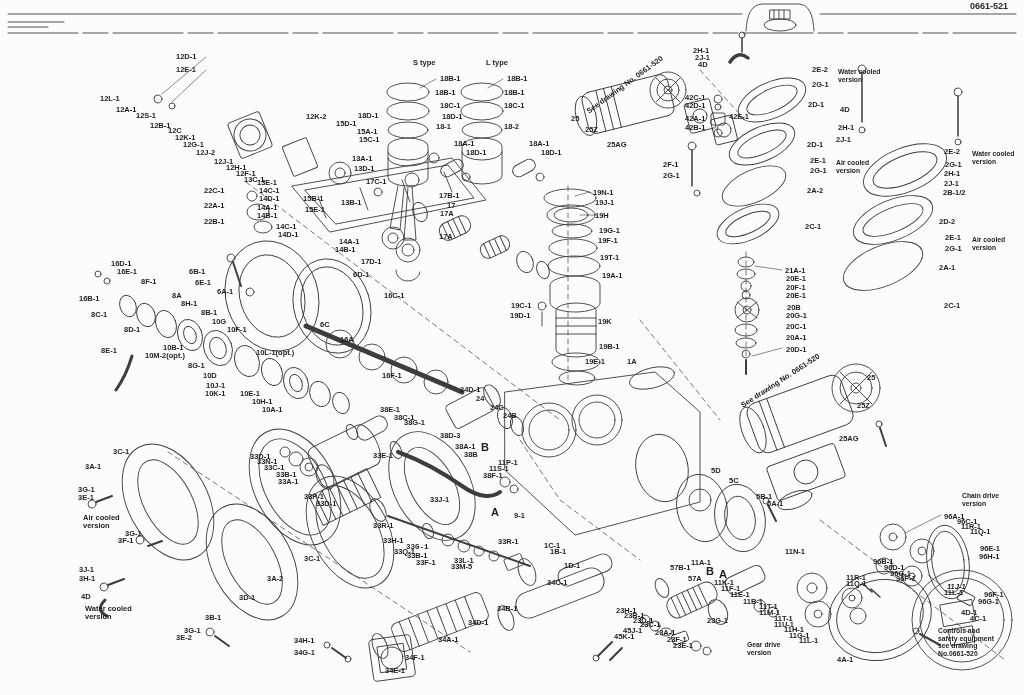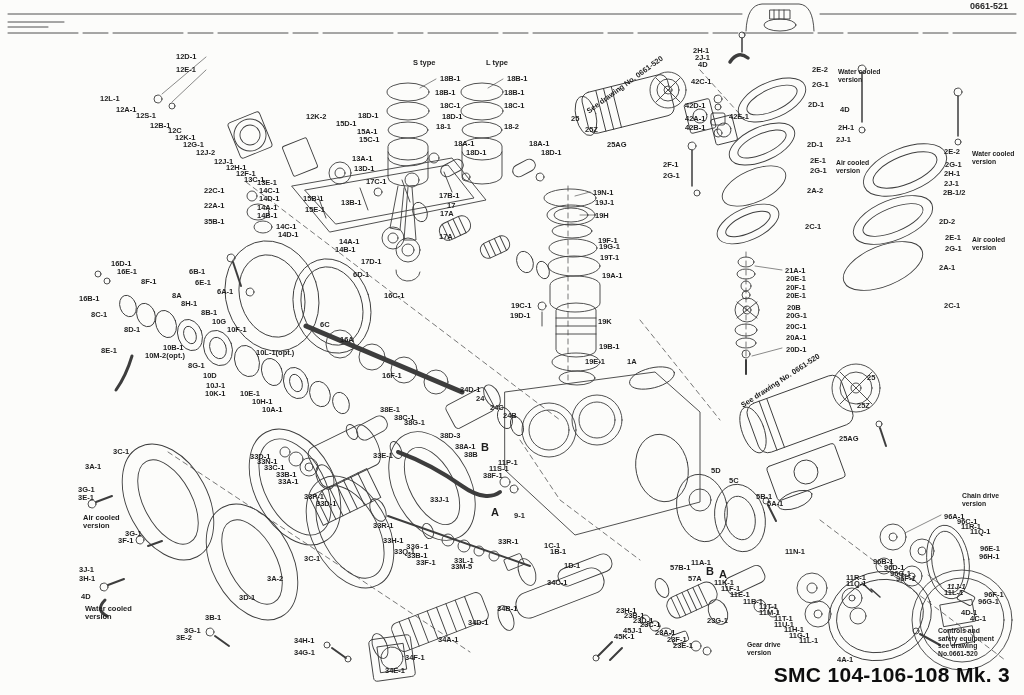--- a/index.html
+++ b/index.html
@@ -414,21 +414,21 @@
       <div class="lbl" style="left: 352px; top: 155px;">13A-1</div>
       <div class="lbl" style="left: 354px; top: 165px;">13D-1</div>
       <div class="lbl" style="left: 366px; top: 178px;">17C-1</div>
       <div class="lbl" style="left: 257px; top: 179px;">13E-1</div>
       <div class="lbl" style="left: 259px; top: 187px;">14C-1</div>
       <div class="lbl" style="left: 259px; top: 195px;">14D-1</div>
       <div class="lbl" style="left: 257px; top: 204px;">14A-1</div>
       <div class="lbl" style="left: 257px; top: 212px;">14B-1</div>
       <div class="lbl" style="left: 204px; top: 187px;">22C-1</div>
       <div class="lbl" style="left: 204px; top: 202px;">22A-1</div>
-      <div class="lbl" style="left: 204px; top: 218px;">35B-1</div>
+      <div class="lbl" style="left: 204px; top: 218px;">22B-1</div>
       <div class="lbl" style="left: 303px; top: 195px;">15B-1</div>
       <div class="lbl" style="left: 305px; top: 206px;">15E-1</div>
       <div class="lbl" style="left: 341px; top: 199px;">13B-1</div>
       <div class="lbl" style="left: 276px; top: 223px;">14C-1</div>
       <div class="lbl" style="left: 278px; top: 231px;">14D-1</div>
       <div class="lbl" style="left: 339px; top: 238px;">14A-1</div>
       <div class="lbl" style="left: 335px; top: 246px;">14B-1</div>
       <div class="lbl" style="left: 361px; top: 258px; text-align: center;">17D-1</div>
       <div class="lbl" style="left: 353px; top: 271px;">6D-1</div>
       <div class="lbl" style="left: 413px; top: 59px;">S type</div>
@@ -447,21 +447,21 @@
       <div class="lbl" style="left: 466px; top: 149px;">18D-1</div>
       <div class="lbl" style="left: 529px; top: 140px;">18A-1</div>
       <div class="lbl" style="left: 541px; top: 149px;">18D-1</div>
       <div class="lbl" style="left: 439px; top: 192px;">17B-1</div>
       <div class="lbl" style="left: 447px; top: 202px;">17</div>
       <div class="lbl" style="left: 440px; top: 210px;">17A</div>
       <div class="lbl" style="left: 439px; top: 233px;">17A</div>
       <div class="lbl" style="left: 593px; top: 189px;">19N-1</div>
       <div class="lbl" style="left: 595px; top: 199px;">19J-1</div>
       <div class="lbl" style="left: 595px; top: 212px;">19H</div>
-      <div class="lbl" style="left: 599px; top: 243px;">19G-1</div>
+      <div class="lbl" style="left: 599px; top: 227px;">19G-1</div>
       <div class="lbl" style="left: 598px; top: 237px;">19F-1</div>
       <div class="lbl" style="left: 600px; top: 254px;">19T-1</div>
       <div class="lbl" style="left: 602px; top: 272px;">19A-1</div>
       <div class="lbl" style="left: 511px; top: 302px;">19C-1</div>
       <div class="lbl" style="left: 510px; top: 312px;">19D-1</div>
       <div class="lbl" style="left: 598px; top: 318px;">19K</div>
       <div class="lbl" style="left: 599px; top: 343px;">19B-1</div>
       <div class="lbl" style="left: 585px; top: 358px;">19E-1</div>
       <div class="lbl" style="left: 627px; top: 358px;">1A</div>
       <div class="lbl" style="left: 111px; top: 260px;">16D-1</div>
@@ -640,21 +640,21 @@
       <div class="lbl" style="left: 939px; top: 218px;">2D-2</div>
       <div class="lbl" style="left: 945px; top: 234px;">2E-1</div>
       <div class="lbl" style="left: 945px; top: 245px;">2G-1</div>
       <div class="lbl sm" style="left: 972px; top: 236px;">Air cooled
 version</div>
       <div class="lbl" style="left: 939px; top: 264px;">2A-1</div>
       <div class="lbl" style="left: 944px; top: 302px;">2C-1</div>
       <div class="lbl" style="left: 693px; top: 47px;">2H-1</div>
       <div class="lbl" style="left: 695px; top: 54px;">2J-1</div>
       <div class="lbl" style="left: 698px; top: 61px;">4D</div>
-      <div class="lbl" style="left: 685px; top: 78px; margin-left: 6px;">42C-1</div>
+      <div class="lbl" style="left: 685px; top: 94px;">42C-1</div>
       <div class="lbl" style="left: 685px; top: 102px;">42D-1</div>
       <div class="lbl" style="left: 685px; top: 115px;">42A-1</div>
       <div class="lbl" style="left: 729px; top: 113px;">42E-1</div>
       <div class="lbl" style="left: 685px; top: 124px;">42B-1</div>
       <div class="lbl" style="left: 663px; top: 161px;">2F-1</div>
       <div class="lbl" style="left: 663px; top: 172px;">2G-1</div>
       <div class="lbl" style="left: 571px; top: 115px;">25</div>
       <div class="lbl" style="left: 585px; top: 126px;">25Z</div>
       <div class="lbl" style="left: 607px; top: 141px;">25AG</div>
       <div class="lbl" style="left: 588px; top: 108px; transform: rotate(-36deg);">See drawing No. 0661-520</div>
@@ -668,14 +668,13 @@
       <div class="lbl" style="left: 786px; top: 323px;">20C-1</div>
       <div class="lbl" style="left: 786px; top: 334px;">20A-1</div>
       <div class="lbl" style="left: 786px; top: 346px;">20D-1</div>
       <div class="lbl" style="left: 867px; top: 374px;">25</div>
       <div class="lbl" style="left: 857px; top: 402px;">25Z</div>
       <div class="lbl" style="left: 839px; top: 435px;">25AG</div>
     </div>
 
   <div class="corner-num">0661-521</div>
 
-  <div class="title">SMC 104-106-108 Mk. 3</div>
 </div>
 
 </body></html>

